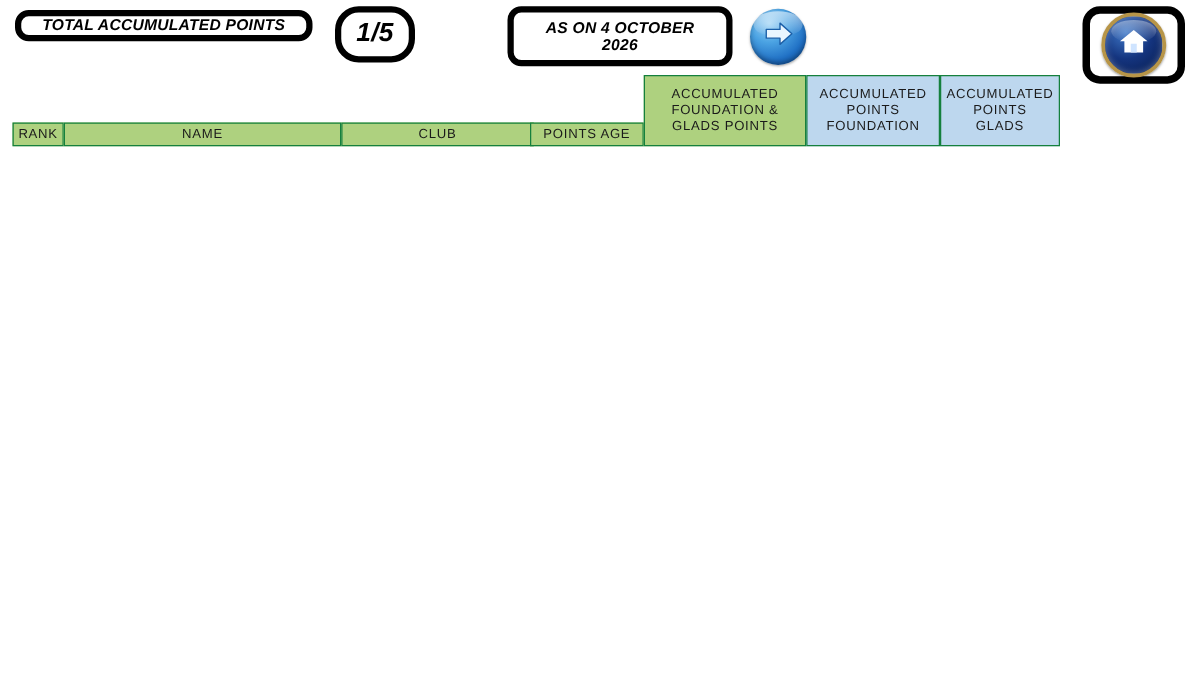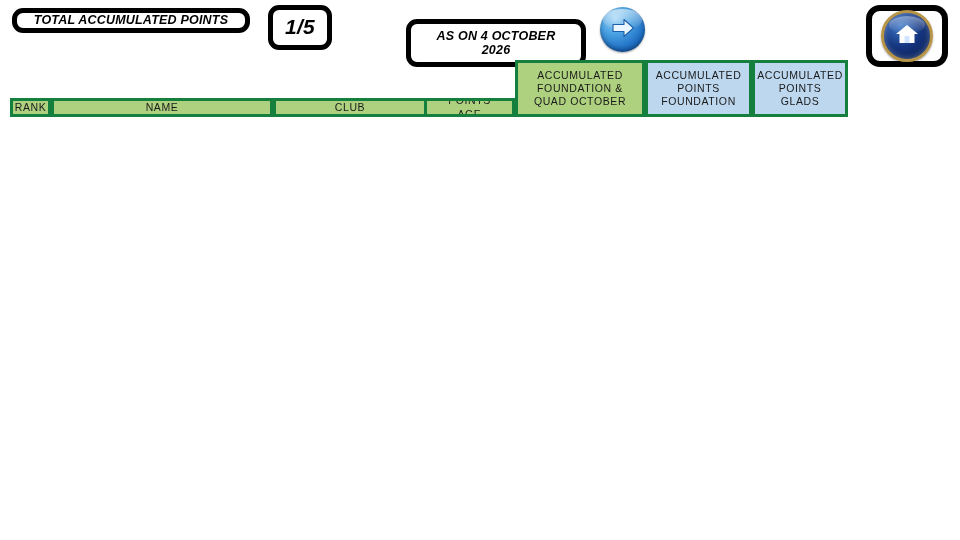--- a/index.html
+++ b/index.html
@@ -40,30 +40,30 @@
     height: 25px;
     font-size: 12.5px;
   }
 
   #page-indicator-box {
     left: 268px;
     top: 5px;
     width: 64px;
     height: 45px;
     font-size: 21px;
+    border-radius: 19px;
   }
 
   #date-box {
     left: 406px;
     top: 5px;
     width: 180px;
     height: 48px;
     font-size: 12.5px;
     padding: 0 6px;
-    margin-top: 14px;
   }
 
   #date-box .date-inner {
     display: block;
   }
 
   #home-box {
     left: 866px;
     top: 5px;
     width: 82px;
@@ -136,31 +136,31 @@
     position: absolute;
     left: 10px;
     top: 60px;
     width: 838px;
     height: 57px;
   }
 
   .cell {
     position: absolute;
     box-sizing: border-box;
-    border: 3px solid #15803d;
+    border: 1px solid #15803d;
     display: flex;
     align-items: center;
     justify-content: center;
     text-align: center;
     font-size: 10.5px;
     letter-spacing: 0.6px;
     color: #1a1a1a;
     overflow: hidden;
     line-height: 1.25;
-    padding: 0 15px;
+    padding: 0 1px;
   }
 
   .cell.green  { background: #aed17f; }
   .cell.blue   { background: #bdd7ee; }
 
   .cell.tall {
     top: 0;
     height: 57px;
   }
   .cell.short {
@@ -236,21 +236,21 @@
     <span>CLUB</span>
   </div>
 
   <div class="cell green short" id="col-current-age">
     <span>POINTS AGE</span>
   </div>
 
   <div class="cell green tall multiline" id="col-acc-foundation-quad">
     <span>ACCUMULATED</span>
     <span>FOUNDATION &amp;</span>
-    <span>QUAD OCTOBER</span>
+    <span>GLADS POINTS</span>
   </div>
 
   <div class="cell blue tall multiline" id="col-acc-foundation">
     <span>ACCUMULATED</span>
     <span>POINTS</span>
     <span>FOUNDATION</span>
   </div>
 
   <div class="cell blue tall multiline" id="col-acc-glads">
     <span>ACCUMULATED</span>

